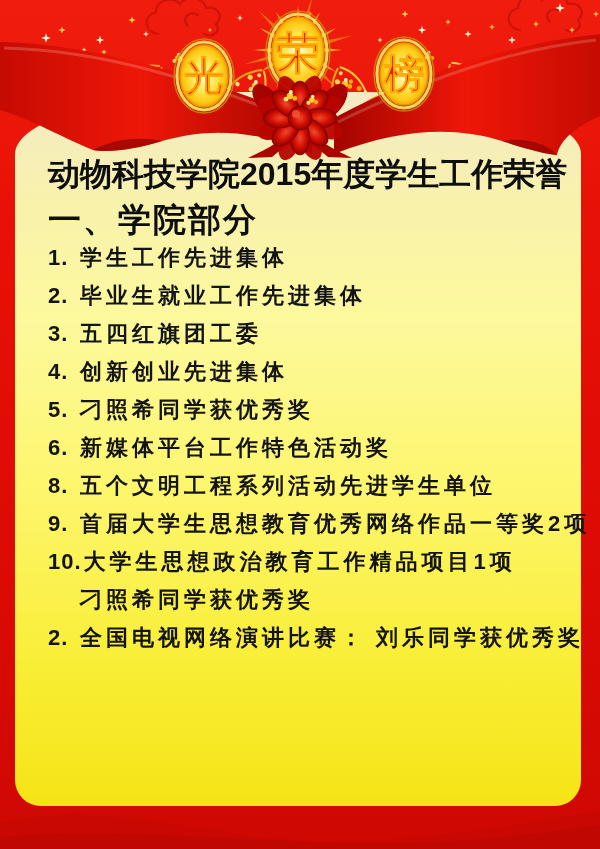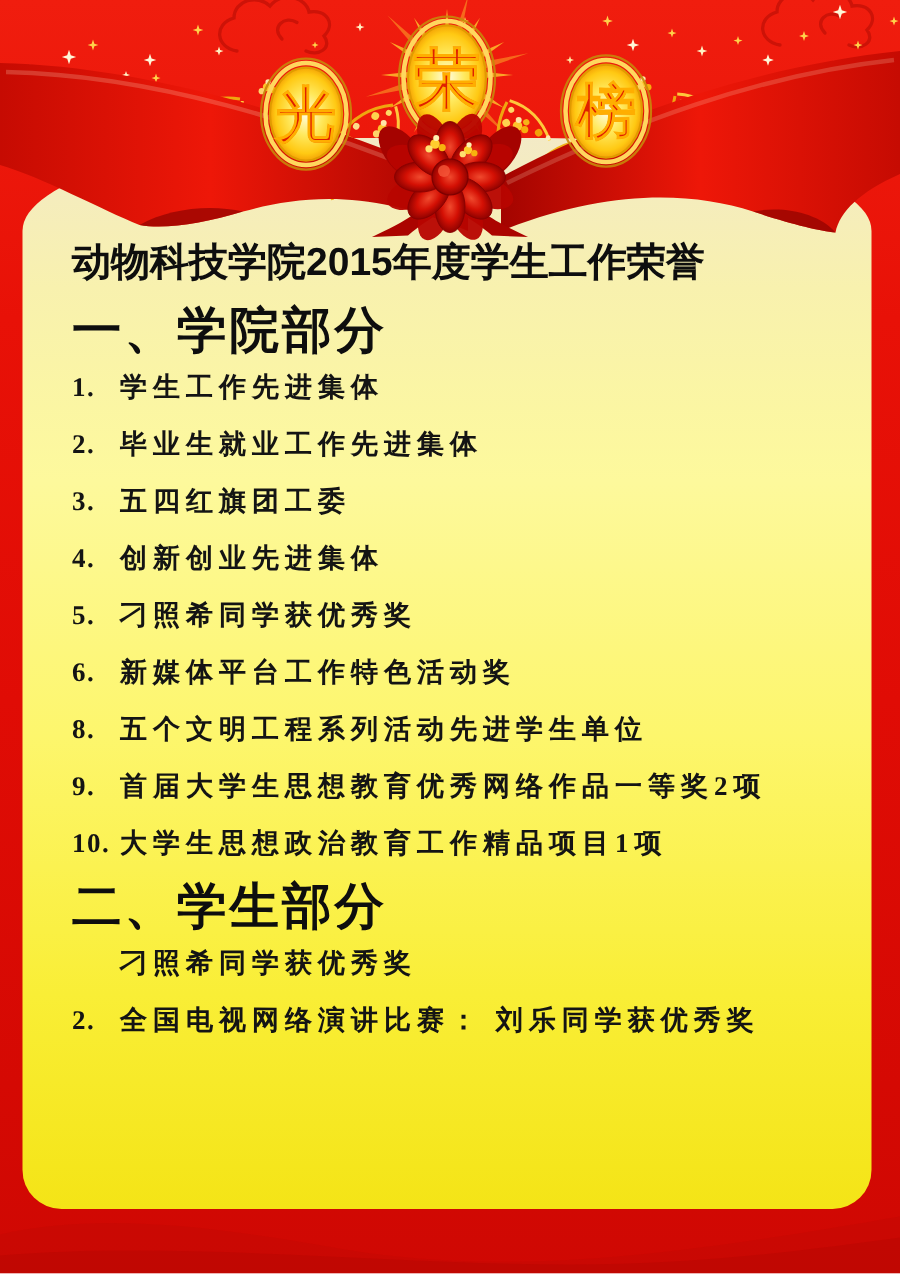--- a/index.html
+++ b/index.html
@@ -10,30 +10,30 @@
   }
   .panel{
     position:absolute;left:15px;right:19px;top:92px;bottom:43px;z-index:2;
     background:linear-gradient(180deg,#f3eac6 0%,#f8f1ae 14%,#fdf99c 32%,#fdf66c 56%,#f9ee36 80%,#f4e416 100%);
     border-radius:220px 220px 26px 26px / 62px 62px 26px 26px;
   }
   .decor{position:absolute;top:0;left:0;z-index:3;pointer-events:none;}
   .bottom-wave{position:absolute;bottom:0;left:0;z-index:1;pointer-events:none;}
   .content{position:absolute;left:15px;right:19px;top:92px;z-index:4;color:#141414;}
   .title{
-    margin:64px 0 0 33px;font-size:26px;line-height:36px;font-weight:bold;
+    margin:64px 0 0 33px;font-size:32px;line-height:36px;font-weight:bold;
     letter-spacing:0;color:#0e0e0e;white-space:nowrap;
   }
   .sec{
     margin:14px 0 14px 33px;font-size:33px;line-height:28px;font-weight:bold;
     letter-spacing:2px;color:#0e0e0e;
   }
   .item{
-    margin:0 0 18px 33px;font-size:18px;line-height:20px;font-weight:bold;
-    letter-spacing:4px;white-space:nowrap;font-family:Liberation Serif, serif;
+    margin:0 0 18px 33px;font-size:22px;line-height:20px;font-weight:bold;
+    letter-spacing:4px;white-space:nowrap;
   }
   .item .num{display:inline-block;min-width:30px;margin-right:2px;letter-spacing:1px;}
   .item.cont{padding-left:32px;}
 </style>
 </head>
 <body>
 
 <div class="poster">
 
   <div class="panel"></div>
@@ -259,21 +259,20 @@
     <div class="item">
       <span class="num">8.</span><span>五个文明工程系列活动先进学生单位</span>
     </div>
     <div class="item">
       <span class="num">9.</span><span>首届大学生思想教育优秀网络作品一等奖2项</span>
     </div>
     <div class="item">
       <span class="num">10.</span><span>大学生思想政治教育工作精品项目1项</span>
     </div>
 
-    <h2 class="sec">二、学生部分</h2>
 
     <div class="item cont">
       <span>刁照希同学获优秀奖</span>
     </div>
     <div class="item">
       <span class="num">2.</span><span>全国电视网络演讲比赛： 刘乐同学获优秀奖</span>
     </div>
   </div>
 
 </div>

